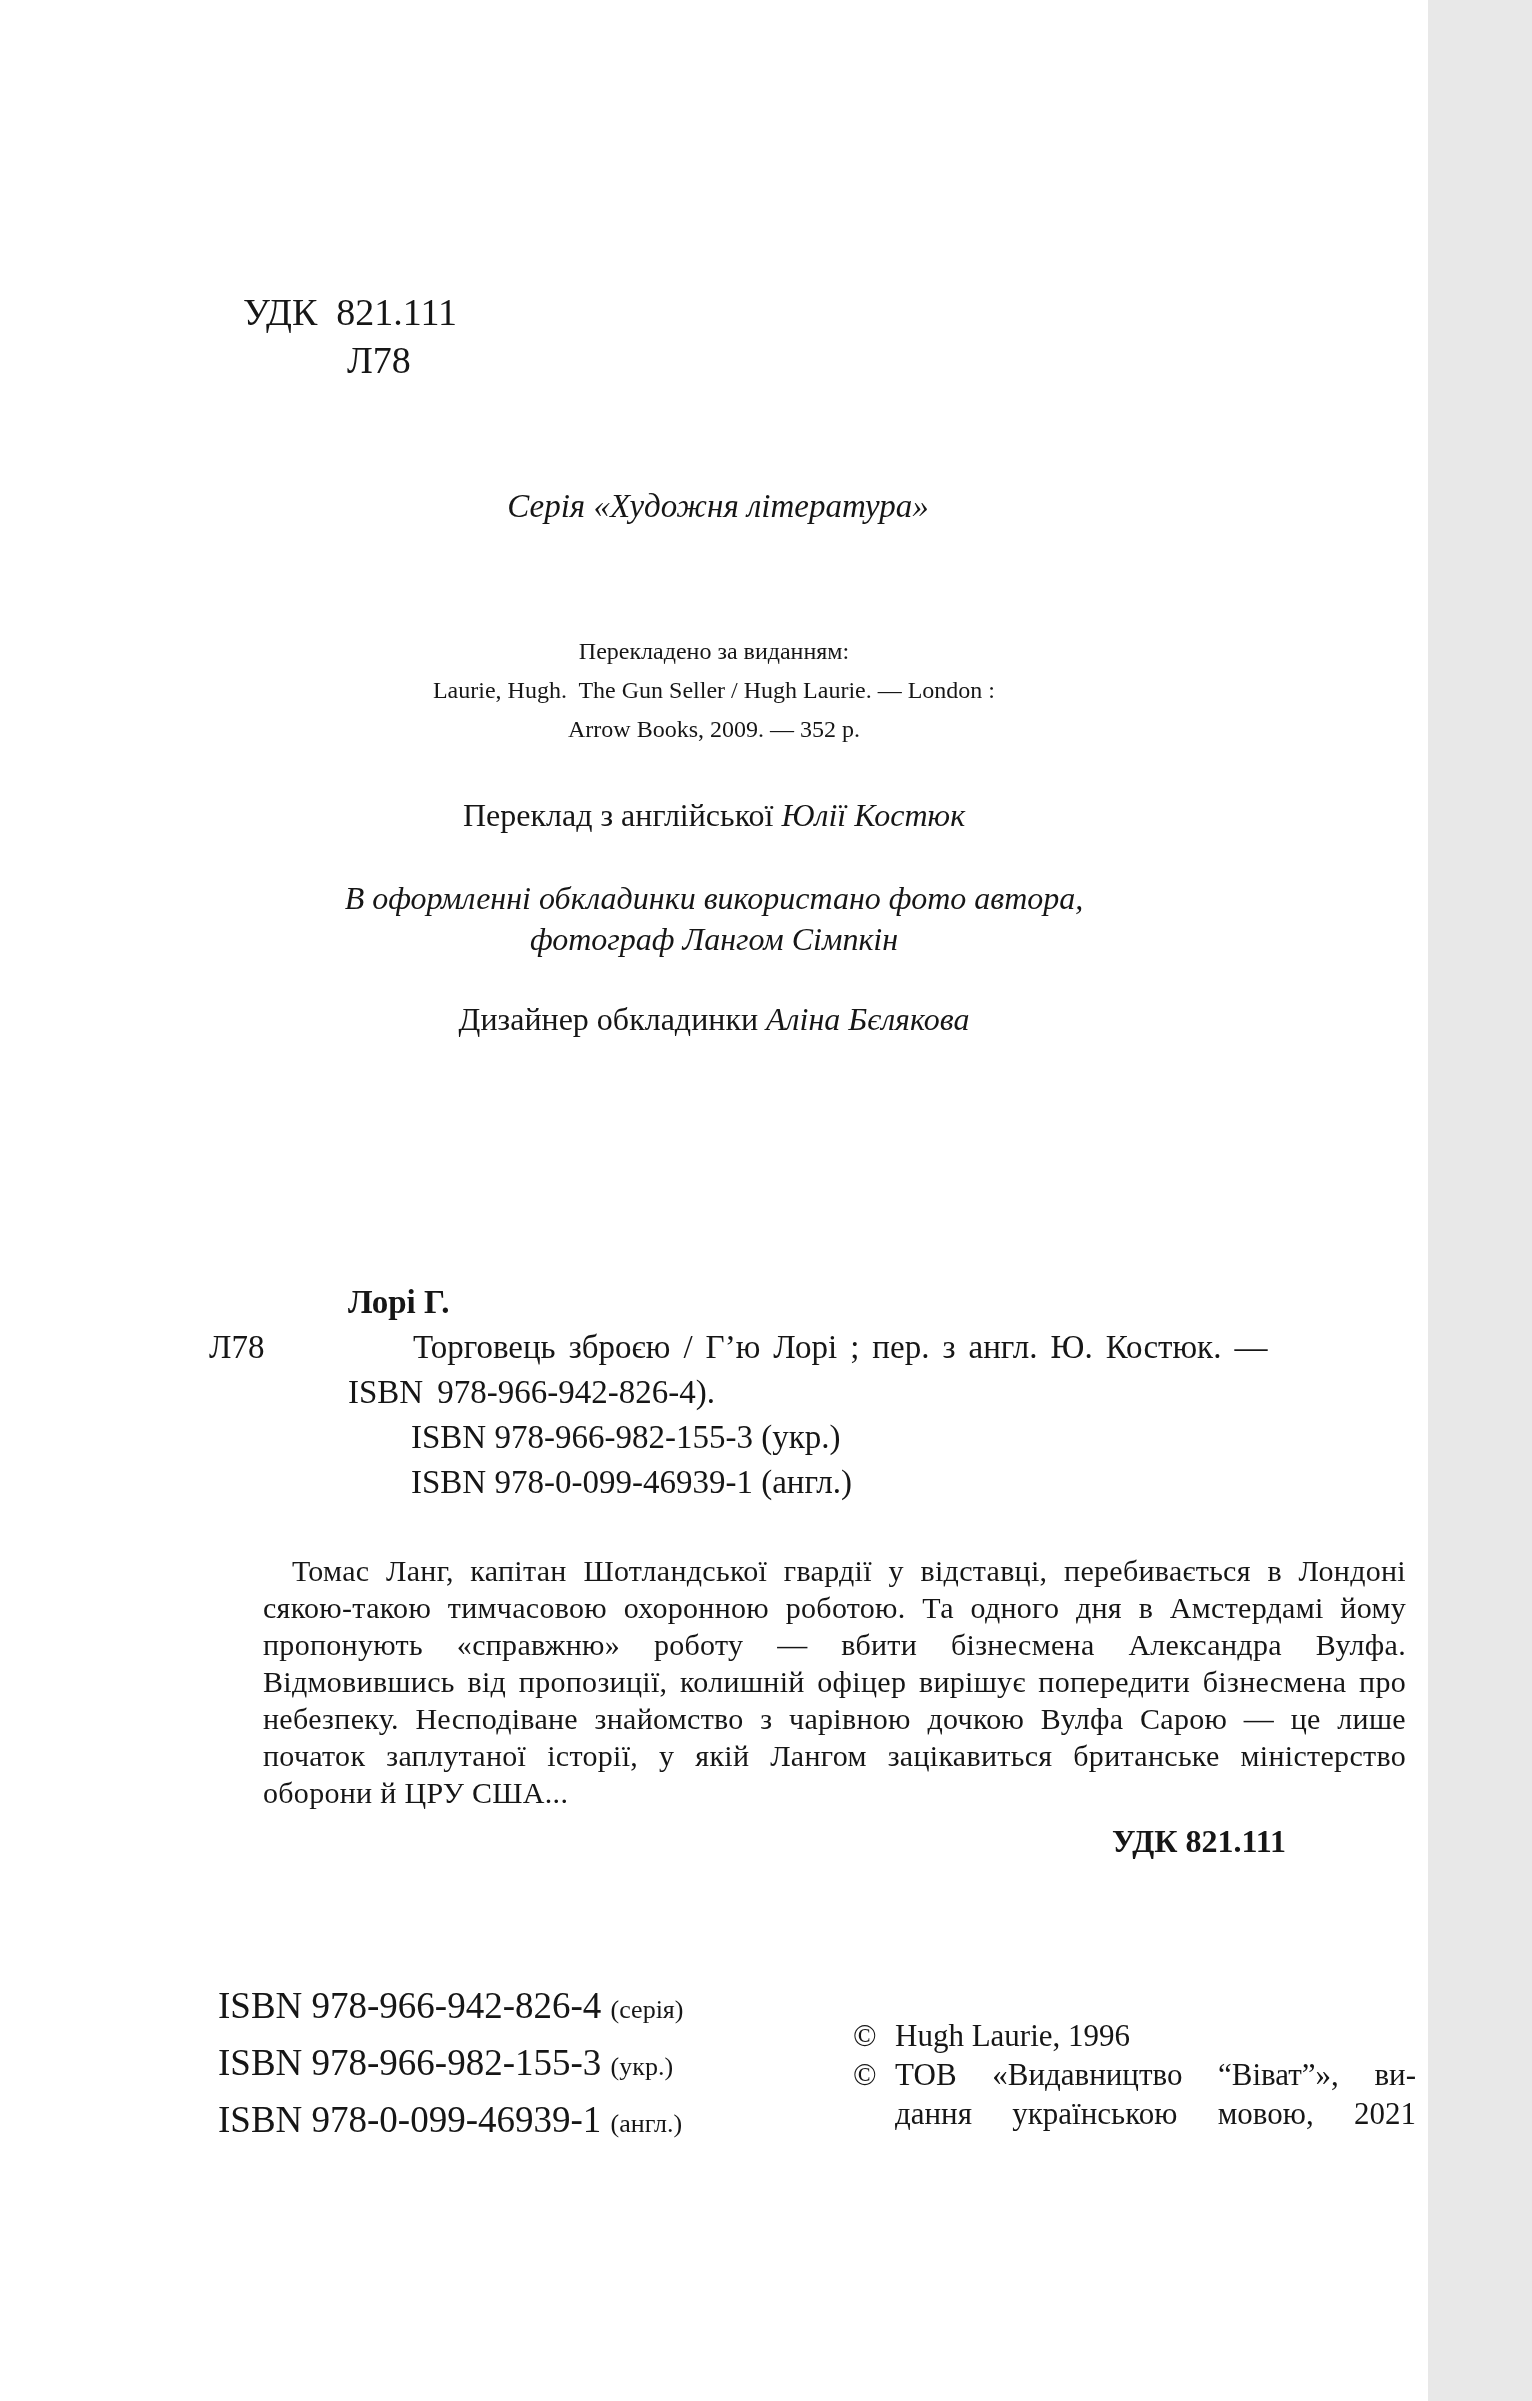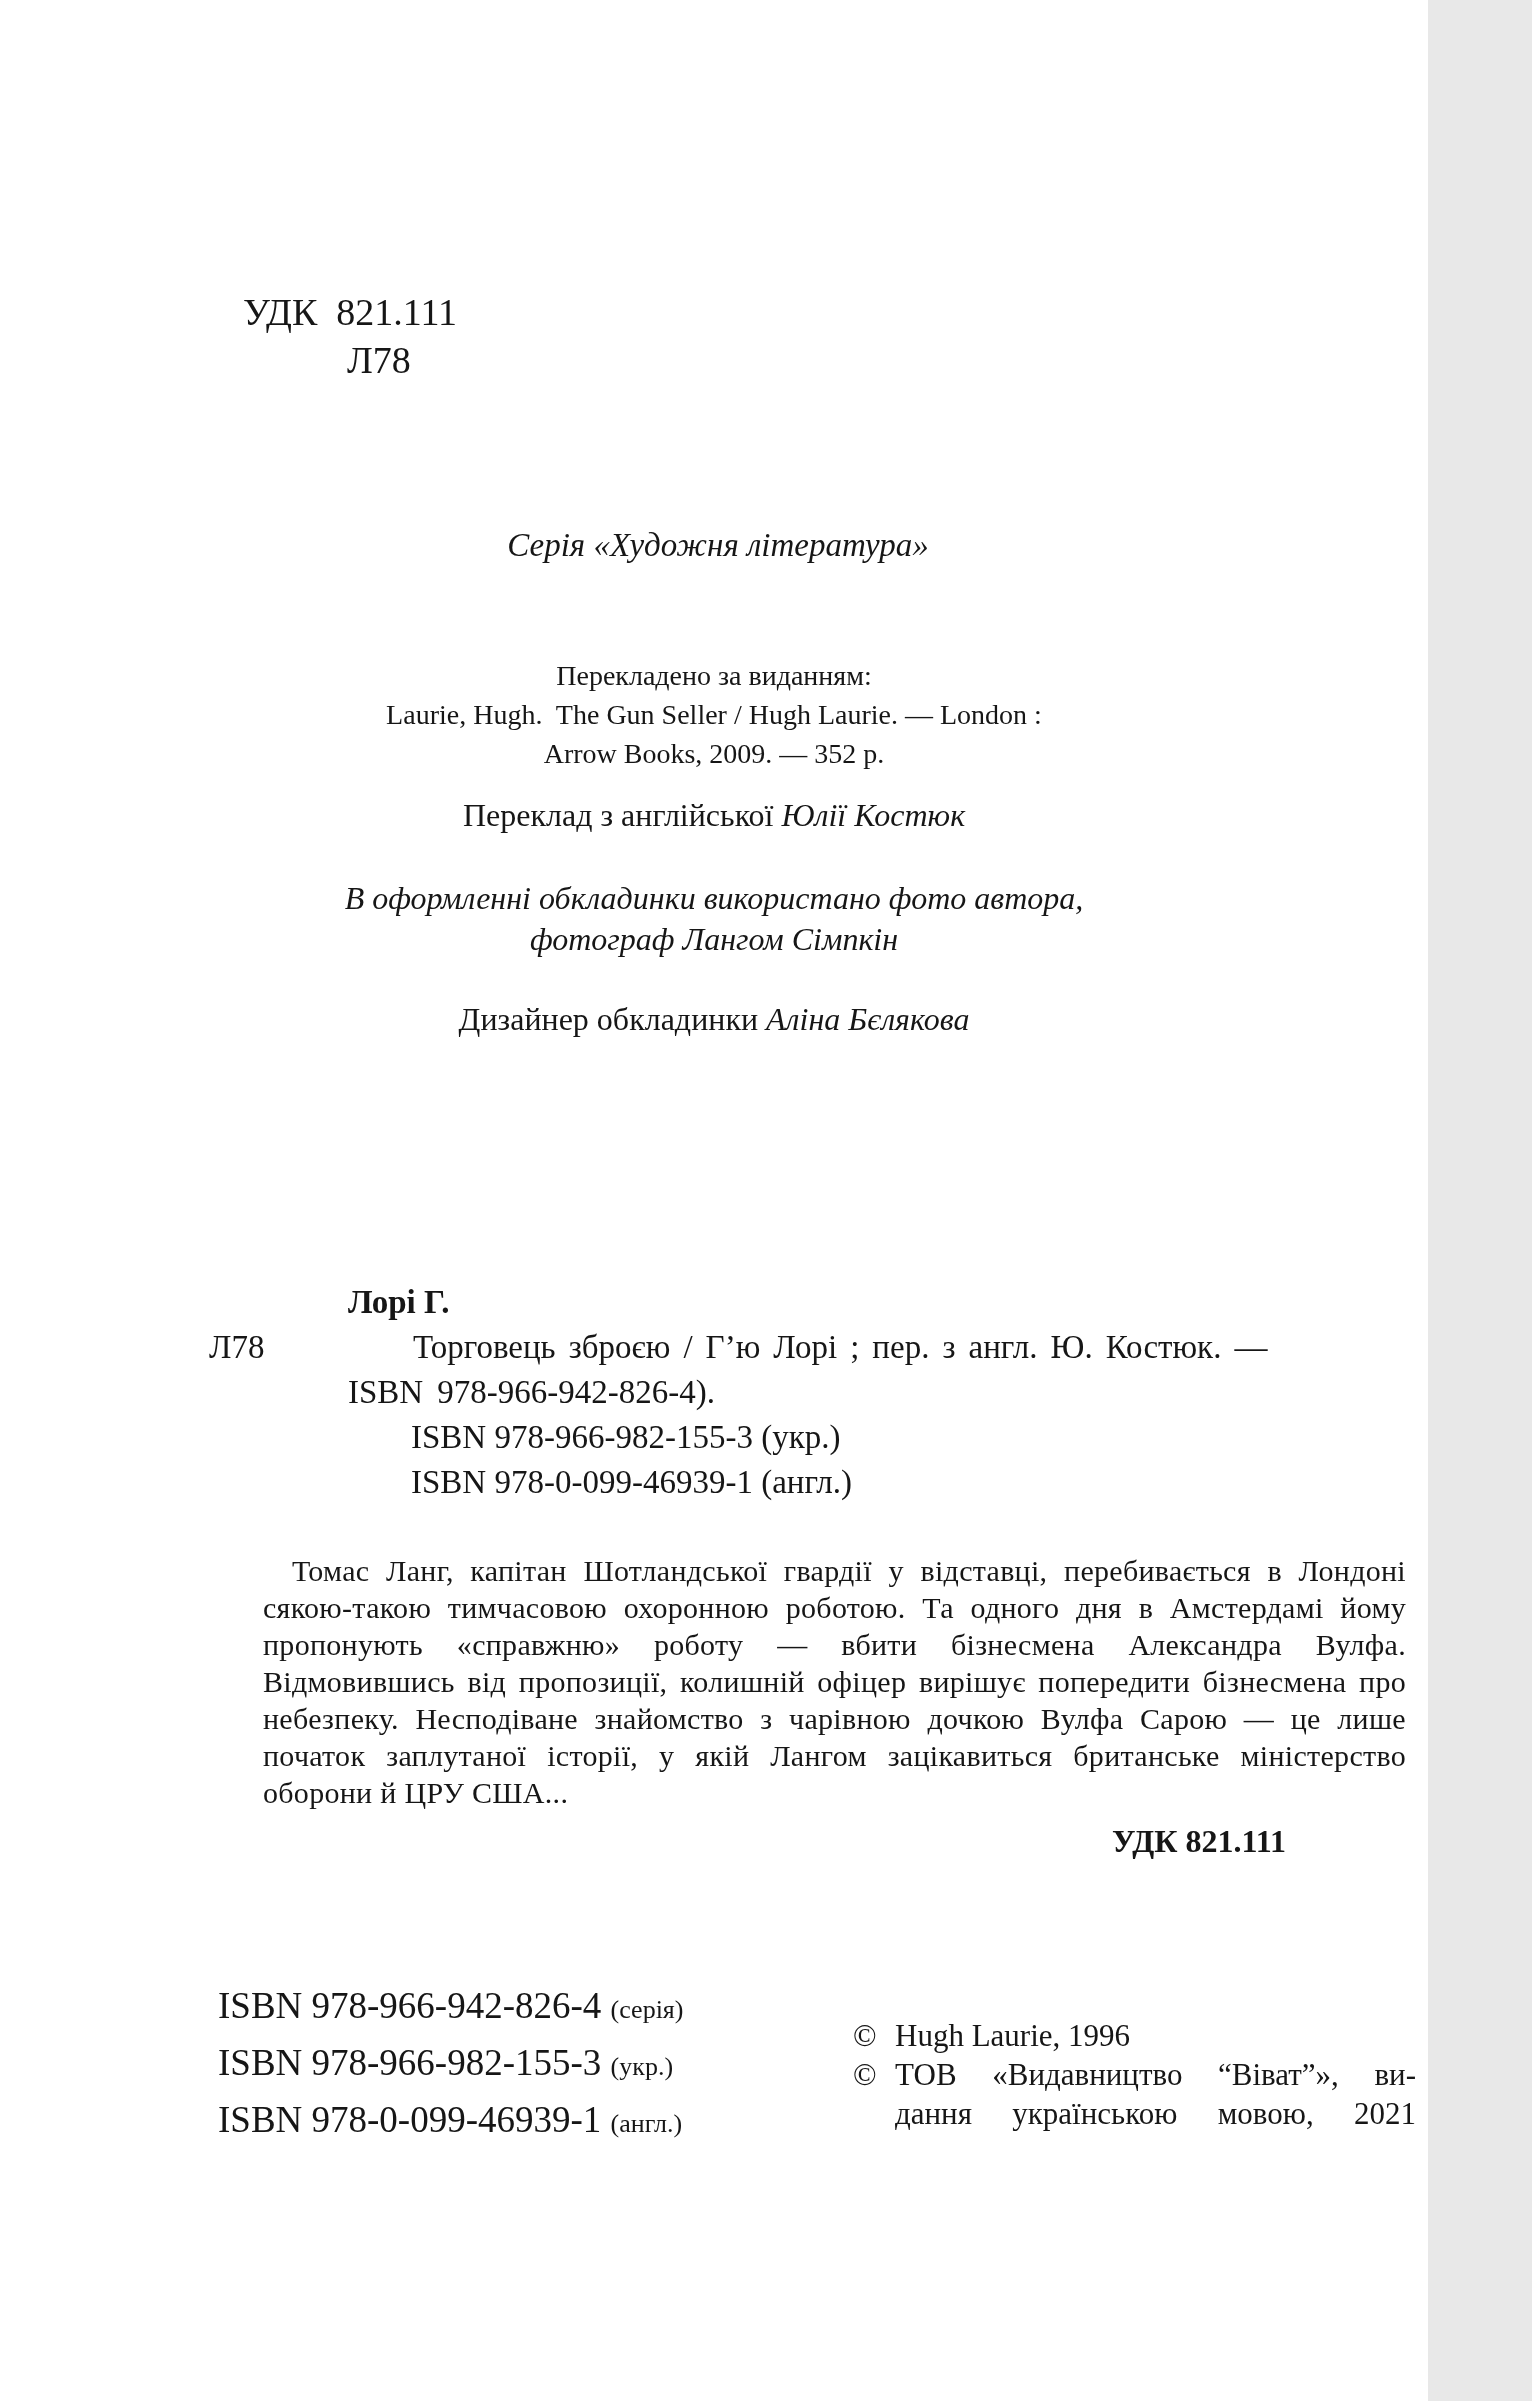--- a/index.html
+++ b/index.html
@@ -12,23 +12,23 @@
     overflow:hidden;
   }
   .center{position:absolute;left:0;right:0;text-align:center;}
   .italic{font-style:italic;}
   .bold{font-weight:bold;}
   .pre{white-space:pre;}
 
   .udc-top{position:absolute;left:243px;top:288px;font-size:38px;line-height:48px;}
   .udc-top .l78{margin-left:104px;}
 
-  .series{top:527px;font-size:33px;padding-left:8px;}
+  .series{top:488px;font-size:33px;padding-left:8px;}
 
-  .source{top:656px;font-size:28px;line-height:39px;}
+  .source{top:632px;font-size:24px;line-height:39px;}
 
   .translator{top:797px;font-size:32px;}
 
   .covernote{top:878px;font-size:32px;line-height:41px;}
 
   .designer{top:1001px;font-size:32px;}
 
   .card{position:absolute;left:209px;top:1280px;width:1184px;font-size:33px;line-height:45px;}
   .card .card-author{padding-left:139px;}
   .card .card-row{white-space:nowrap;}

